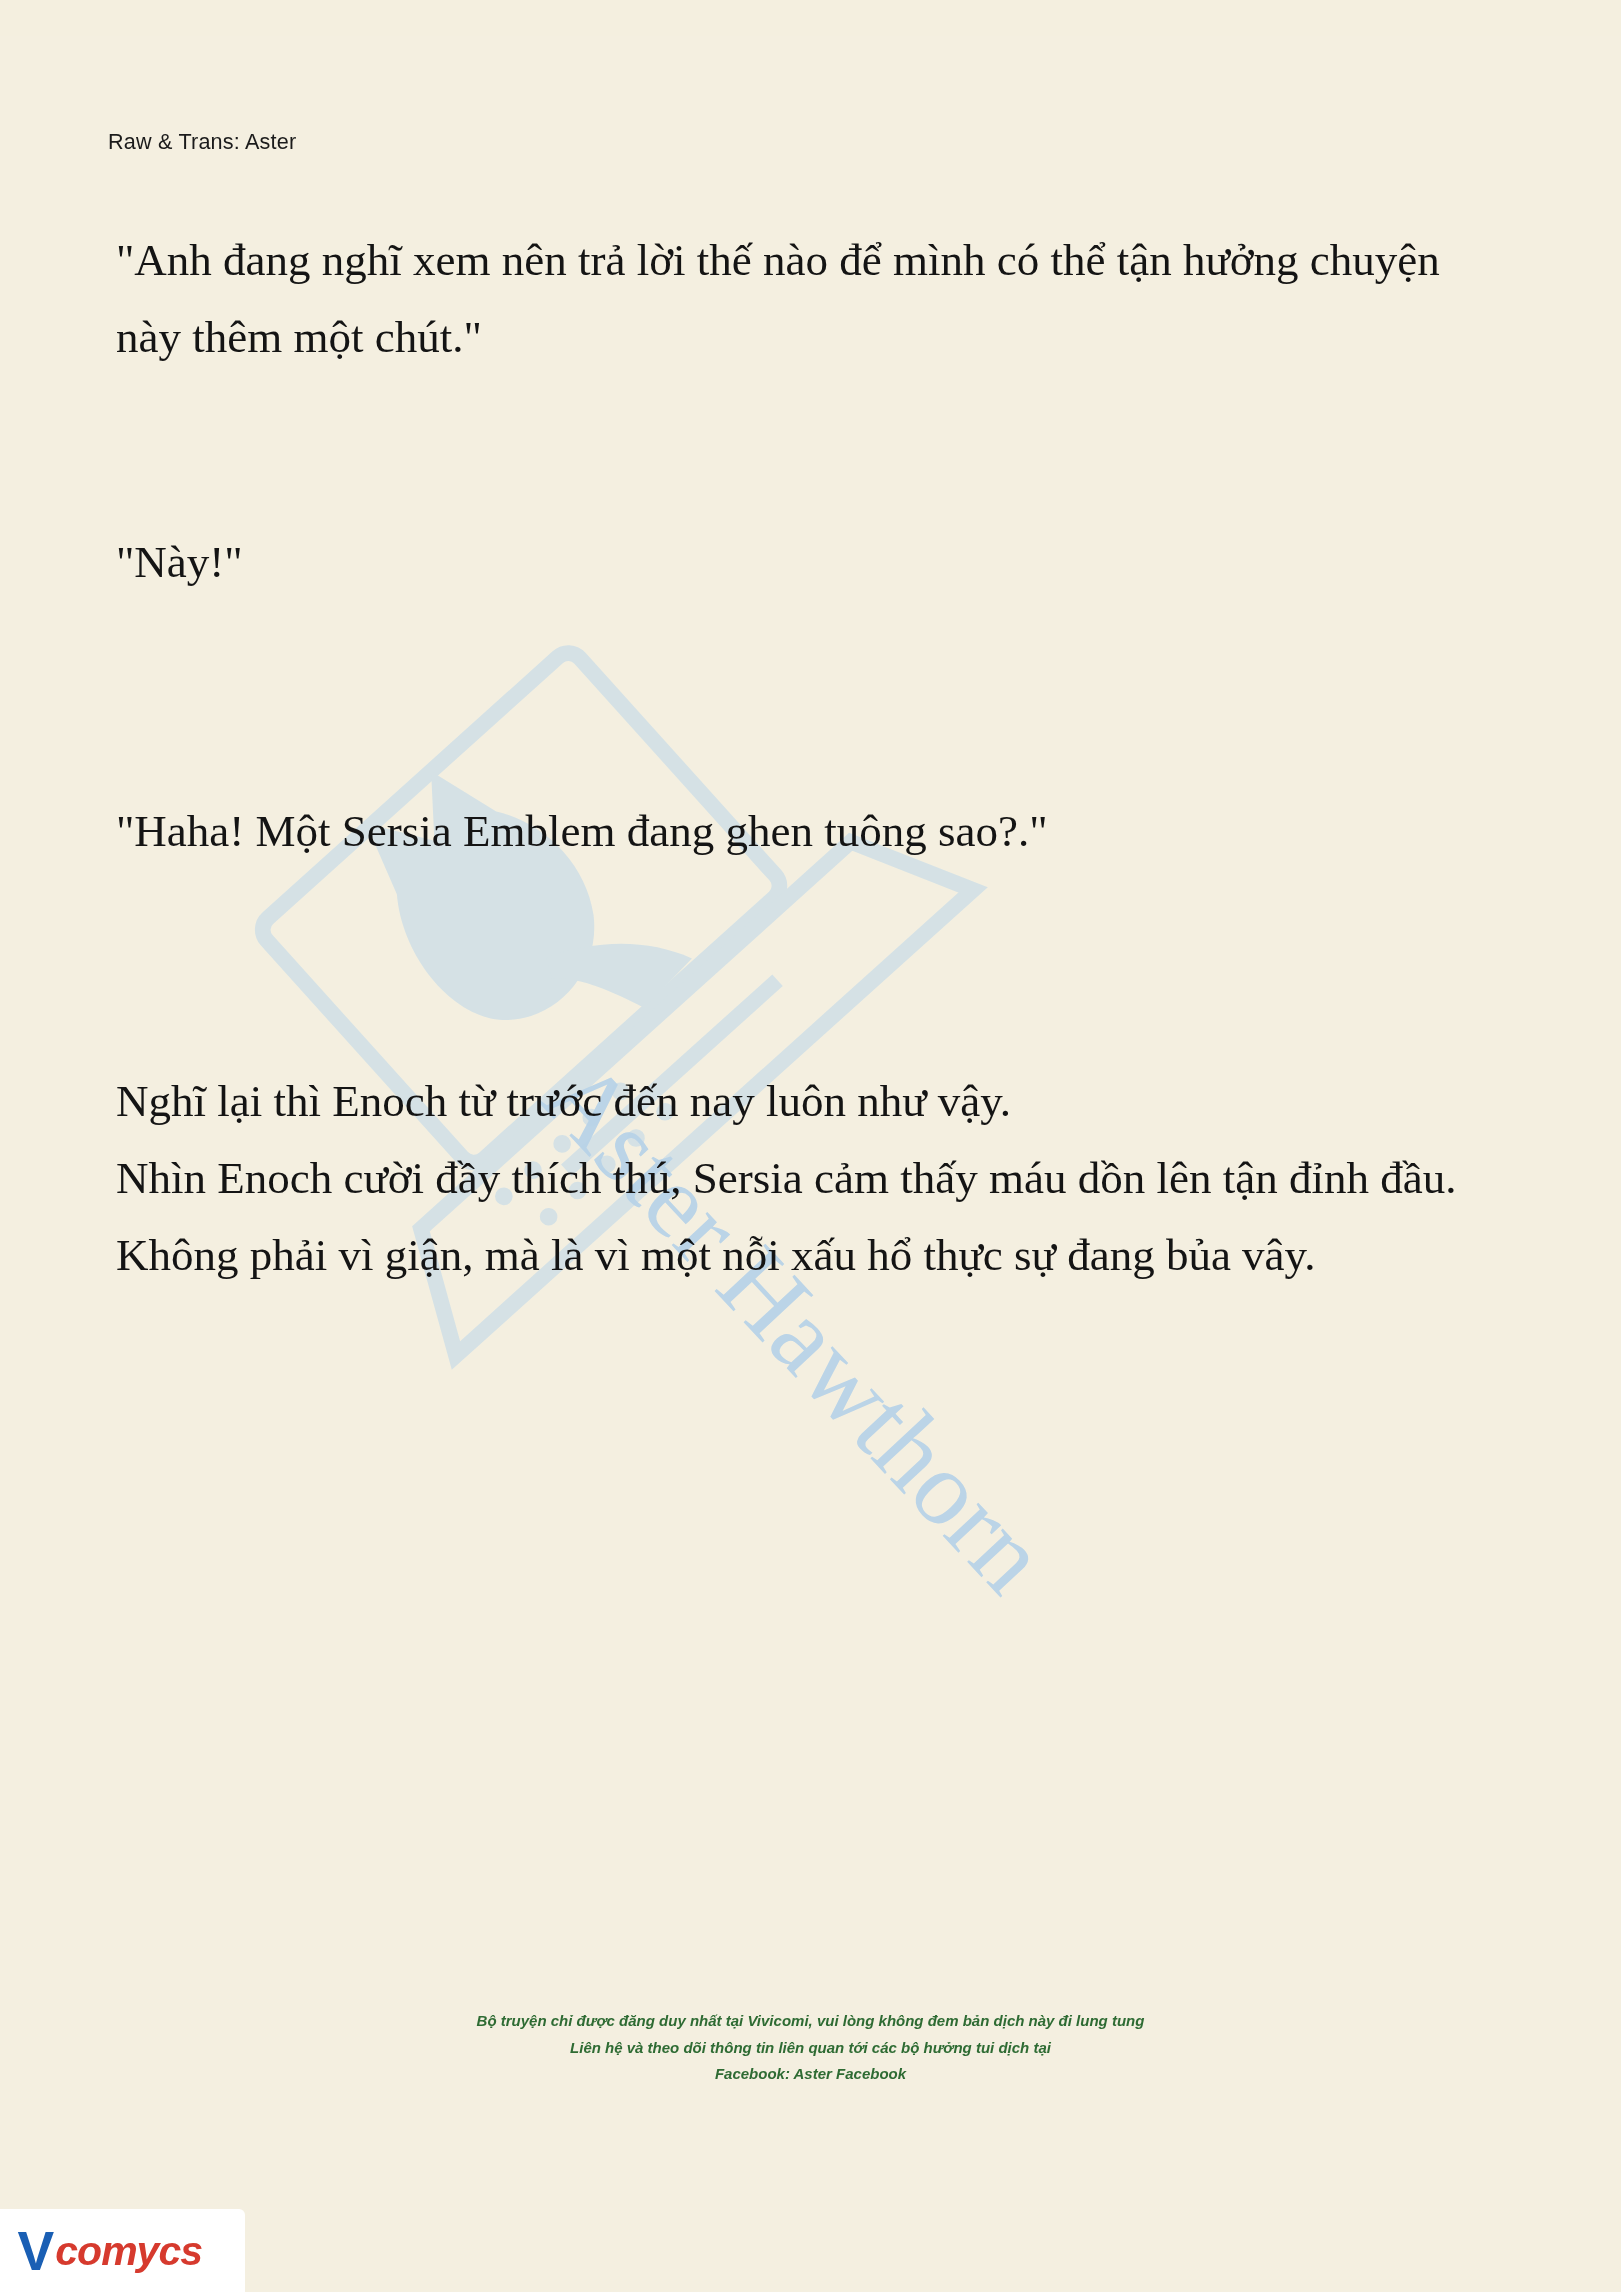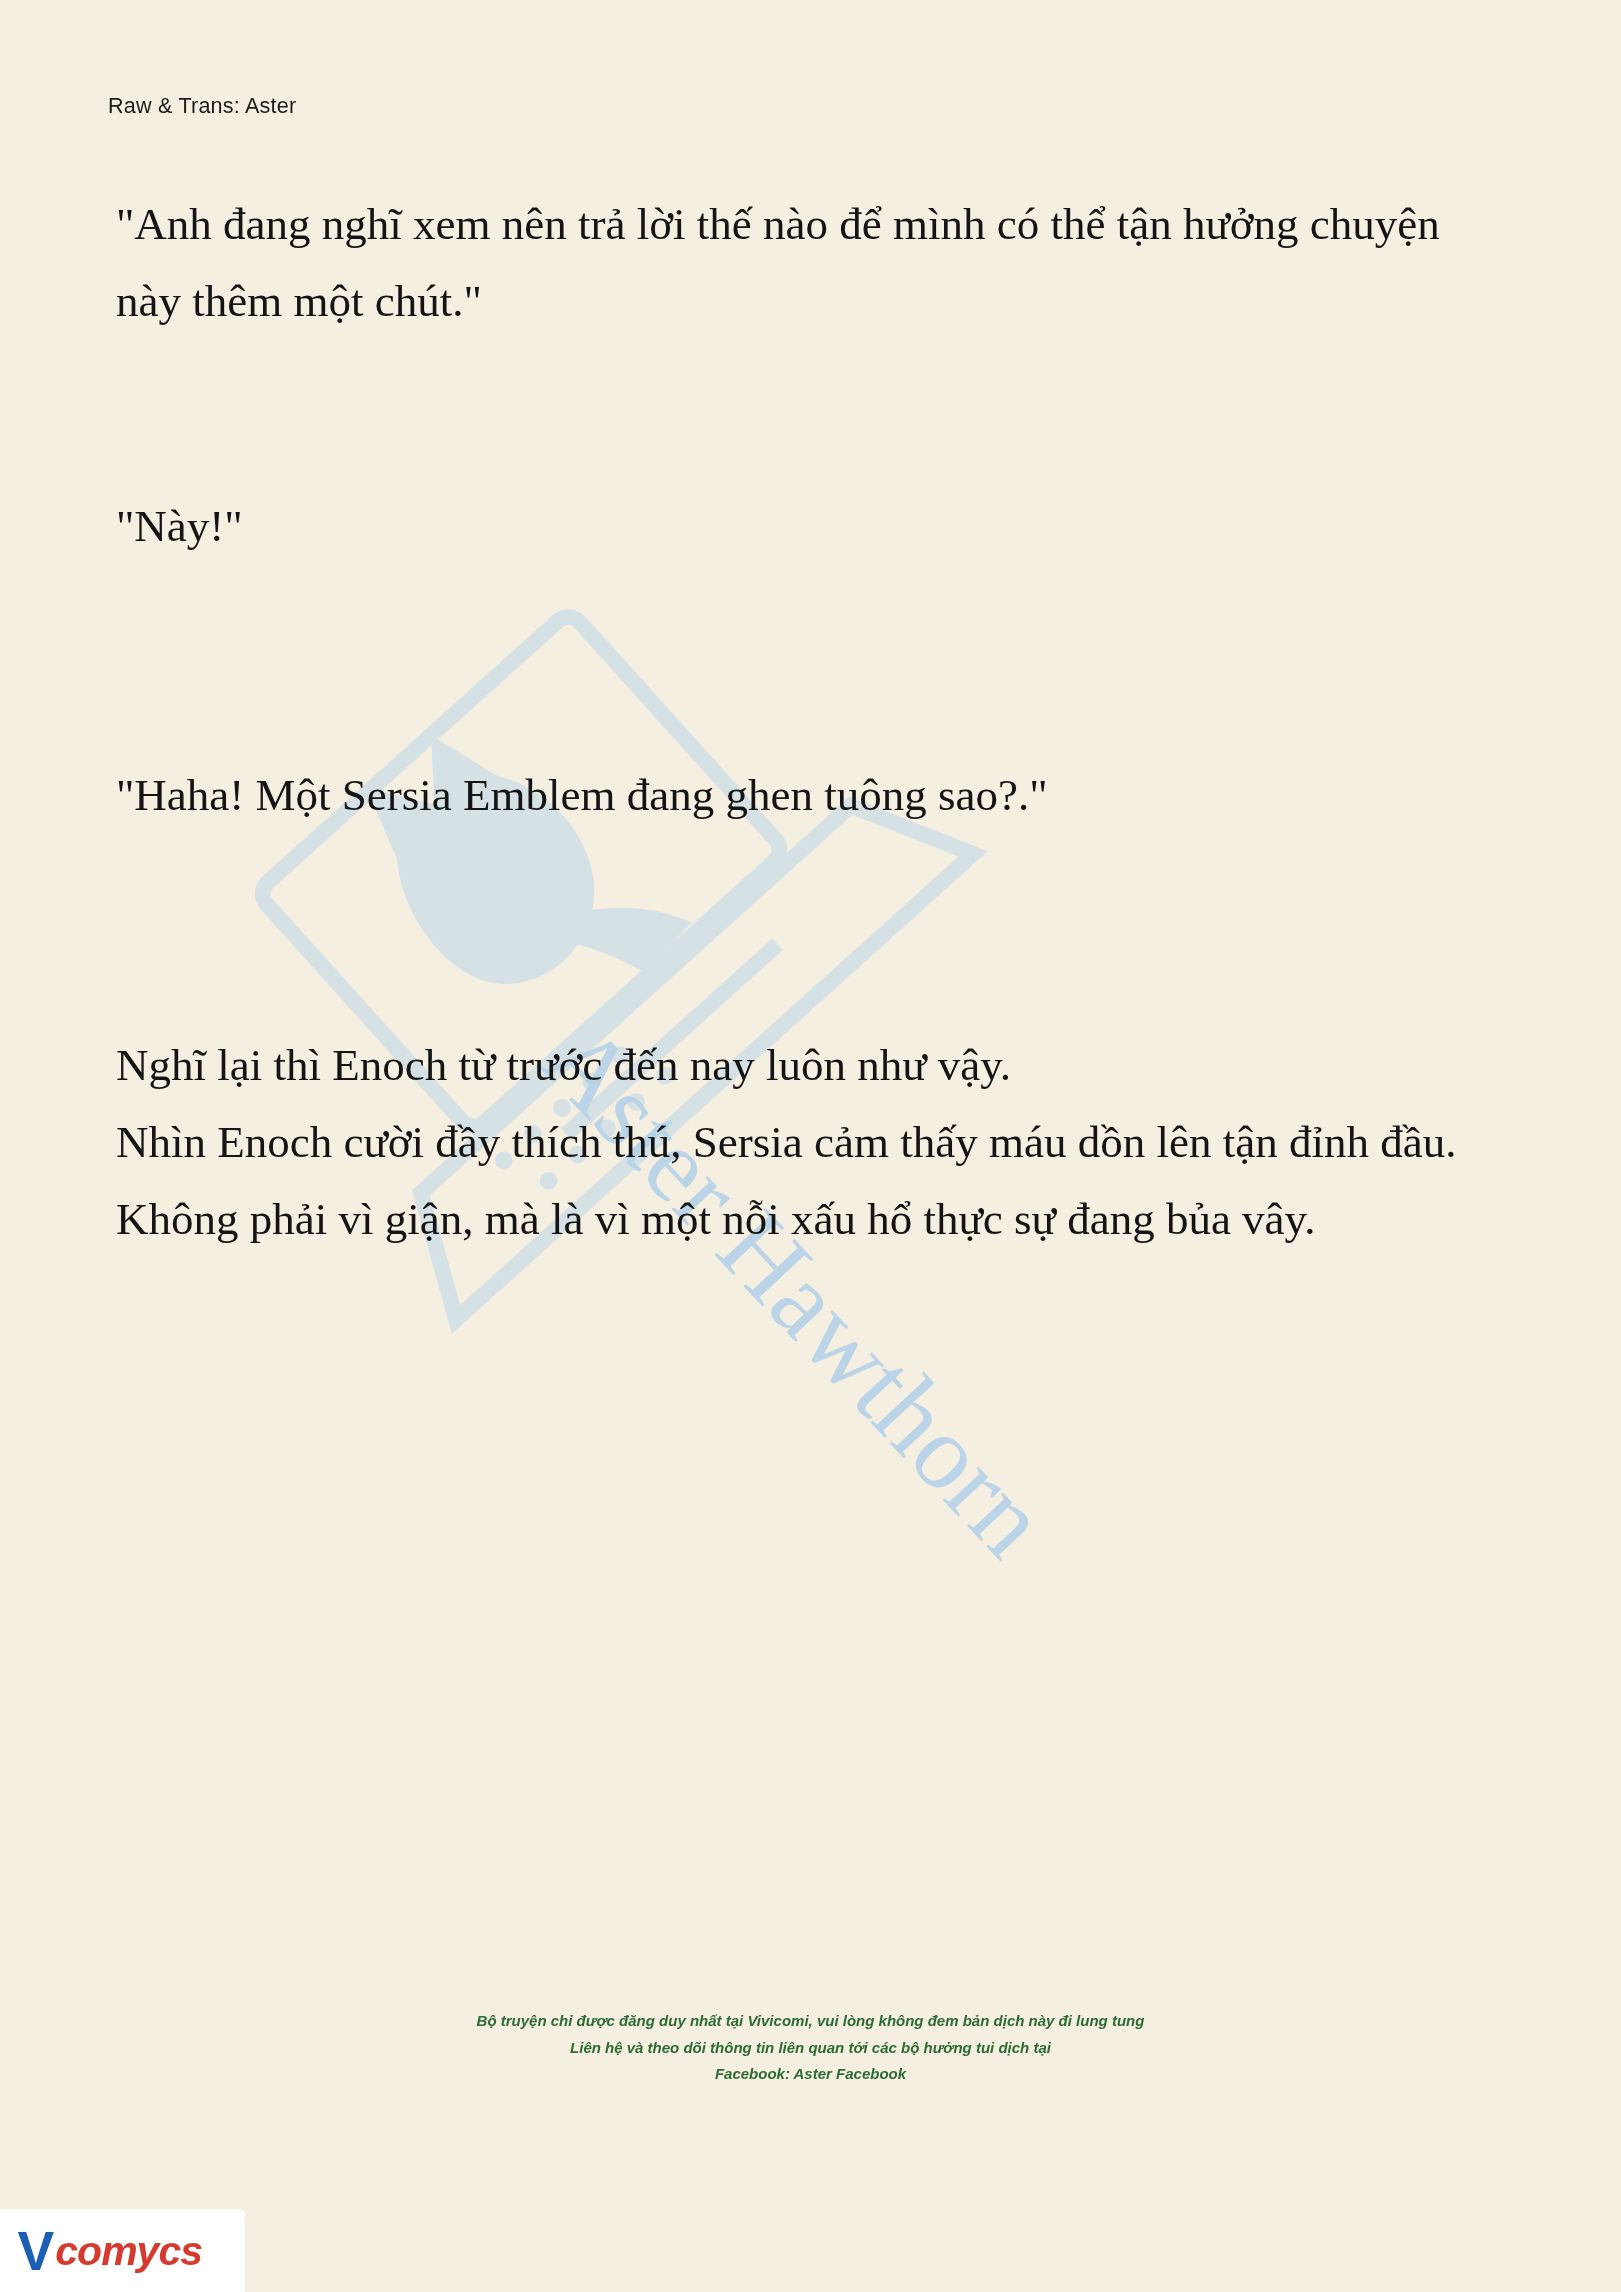--- a/index.html
+++ b/index.html
@@ -13,20 +13,21 @@
     background: #f4efdf;
     font-family: "Liberation Serif", serif;
     position: relative;
     overflow: hidden;
   }
 
   .page {
     position: absolute;
     inset: 0;
     background: #f4efe0;
+    margin-top: 36px;
   }
 
   
   .credit {
     position: absolute;
     left: 108px;
     top: 93px;
     font-family: "Liberation Sans", sans-serif;
     font-size: 21.6px;
     color: #1b1b1b;

